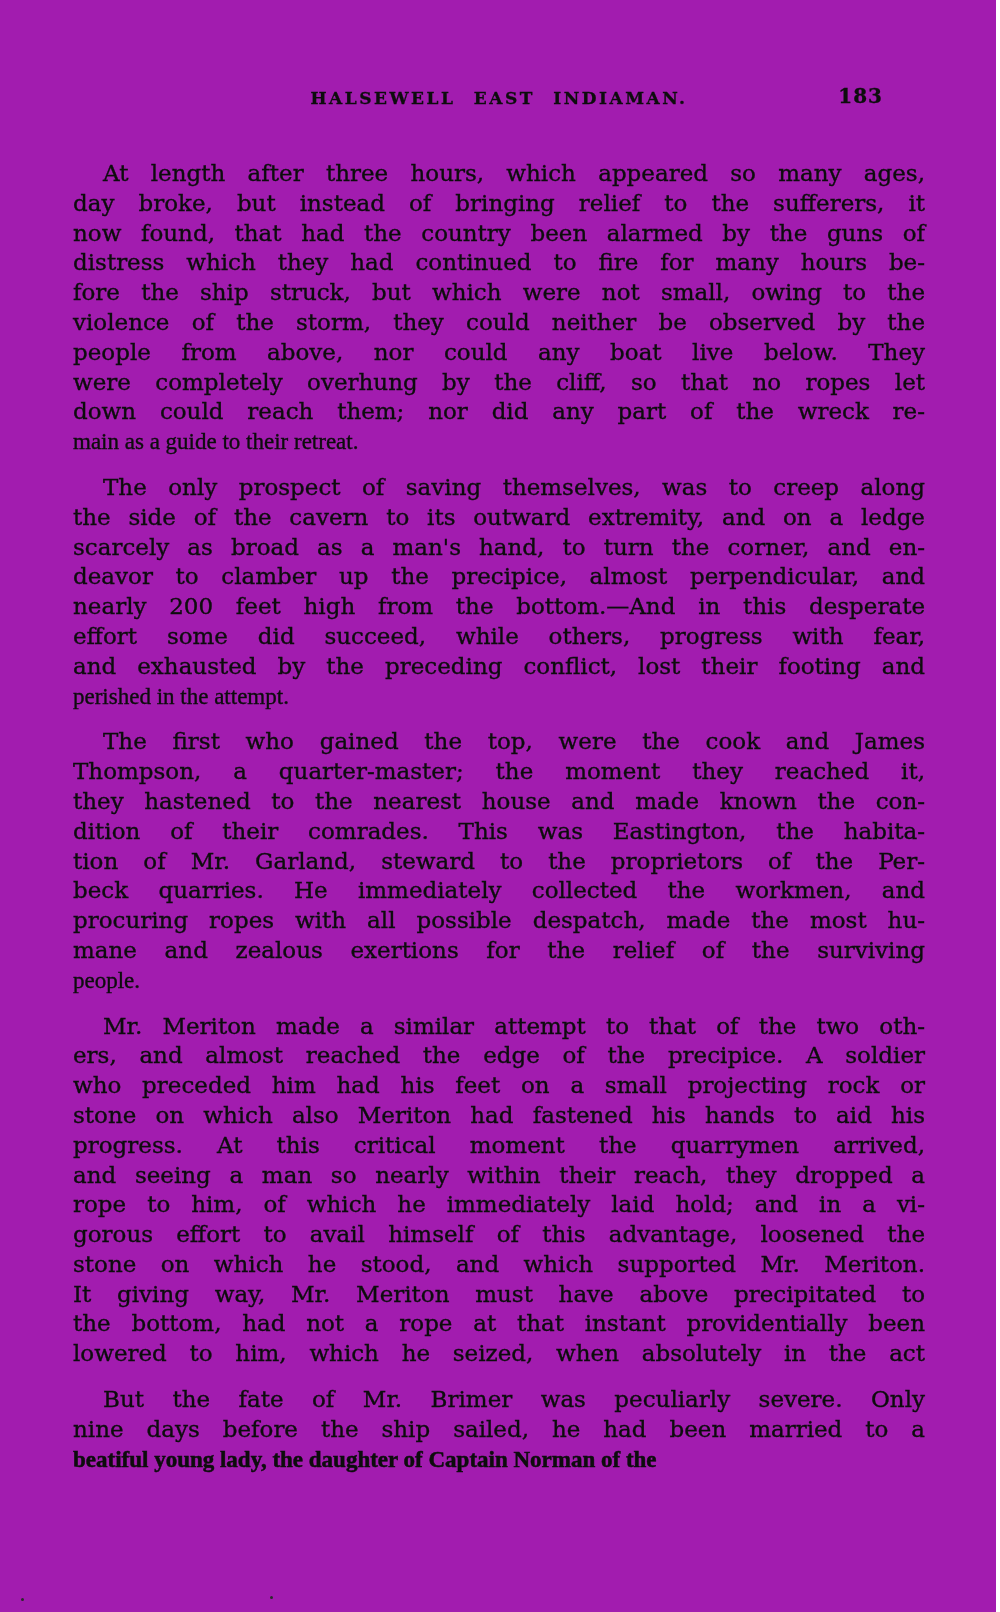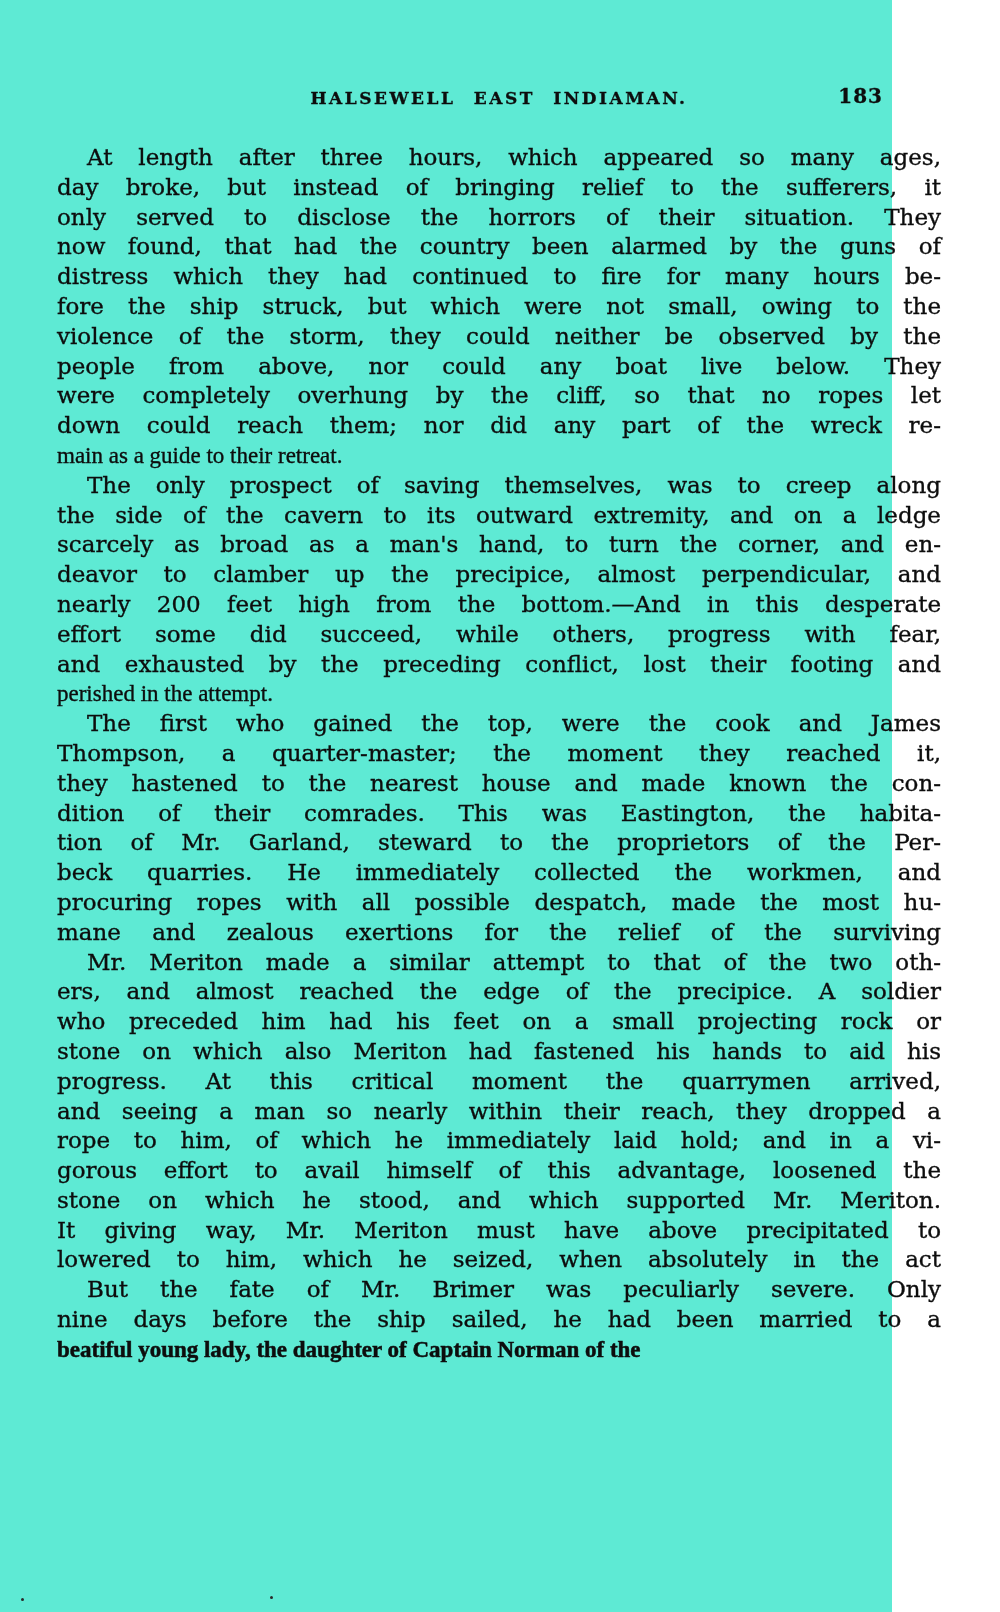--- a/index.html
+++ b/index.html
@@ -5,23 +5,23 @@
   html, body {
     margin: 0;
     padding: 0;
     width: 1000px;
     height: 1612px;
     overflow: hidden;
     background: #ffffff;
   }
   .page {
     position: relative;
-    width: 892px;
+    width: 996px;
     height: 1612px;
-    background: #5eead4;
+    background: #a21caf;
     color: #0d0d0d;
     font-family: "DejaVu Serif", "Liberation Serif", serif;
   }
   .running-head {
     position: absolute;
     top: 88px;
     left: 57px;
     width: 884px;
     height: 30px;
   }
@@ -43,21 +43,21 @@
     letter-spacing: 1px;
     -webkit-text-stroke: 0.3px currentColor;
   }
   .page-body {
     position: absolute;
     top: 143px;
     left: 57px;
     width: 884px;
   }
   .paragraph {
-    margin: 0;
+    margin: 16px;
     padding: 0;
   }
   .line {
     height: 29.8px;
     line-height: 29.8px;
     font-size: 23px;
     white-space: nowrap;
     text-align: justify;
     text-align-last: justify;
     -moz-text-align-last: justify;
@@ -94,21 +94,20 @@
   <div class="running-head">
     <span class="title">HALSEWELL EAST INDIAMAN.</span>
     <span class="page-number">183</span>
   </div>
 
   <main class="page-body">
 
   <div class="paragraph">
         <div class="line first">At length after three hours, which appeared so many ages,</div>
         <div class="line">day broke, but instead of bringing relief to the sufferers, it</div>
-        <div class="line">only served to disclose the horrors of their situation. They</div>
         <div class="line">now found, that had the country been alarmed by the guns of</div>
         <div class="line">distress which they had continued to fire for many hours be-</div>
         <div class="line">fore the ship struck, but which were not small, owing to the</div>
         <div class="line">violence of the storm, they could neither be observed by the</div>
         <div class="line">people from above, nor could any boat live below. They</div>
         <div class="line">were completely overhung by the cliff, so that no ropes let</div>
         <div class="line">down could reach them; nor did any part of the wreck re-</div>
         <div class="line last">main as a guide to their retreat.</div>
       </div>
       <div class="paragraph">
@@ -123,32 +122,34 @@
       </div>
       <div class="paragraph">
         <div class="line first">The first who gained the top, were the cook and James</div>
         <div class="line">Thompson, a quarter-master; the moment they reached it,</div>
         <div class="line">they hastened to the nearest house and made known the con-</div>
         <div class="line">dition of their comrades. This was Eastington, the habita-</div>
         <div class="line">tion of Mr. Garland, steward to the proprietors of the Per-</div>
         <div class="line">beck quarries. He immediately collected the workmen, and</div>
         <div class="line">procuring ropes with all possible despatch, made the most hu-</div>
         <div class="line">mane and zealous exertions for the relief of the surviving</div>
+        <div class="line last">people.</div>
       </div>
       <div class="paragraph">
         <div class="line first">Mr. Meriton made a similar attempt to that of the two oth-</div>
         <div class="line">ers, and almost reached the edge of the precipice. A soldier</div>
         <div class="line">who preceded him had his feet on a small projecting rock or</div>
         <div class="line">stone on which also Meriton had fastened his hands to aid his</div>
         <div class="line">progress. At this critical moment the quarrymen arrived,</div>
         <div class="line">and seeing a man so nearly within their reach, they dropped a</div>
         <div class="line">rope to him, of which he immediately laid hold; and in a vi-</div>
         <div class="line">gorous effort to avail himself of this advantage, loosened the</div>
         <div class="line">stone on which he stood, and which supported Mr. Meriton.</div>
         <div class="line">It giving way, Mr. Meriton must have above precipitated to</div>
+        <div class="line">the bottom, had not a rope at that instant providentially been</div>
         <div class="line">lowered to him, which he seized, when absolutely in the act</div>
       </div>
       <div class="paragraph">
         <div class="line first">But the fate of Mr. Brimer was peculiarly severe. Only</div>
         <div class="line">nine days before the ship sailed, he had been married to a</div>
         <div class="line last">beatiful young lady, the daughter of Captain Norman of the</div>
       </div>
     </main>
 
   <div class="scan-speck speck-1"></div>

